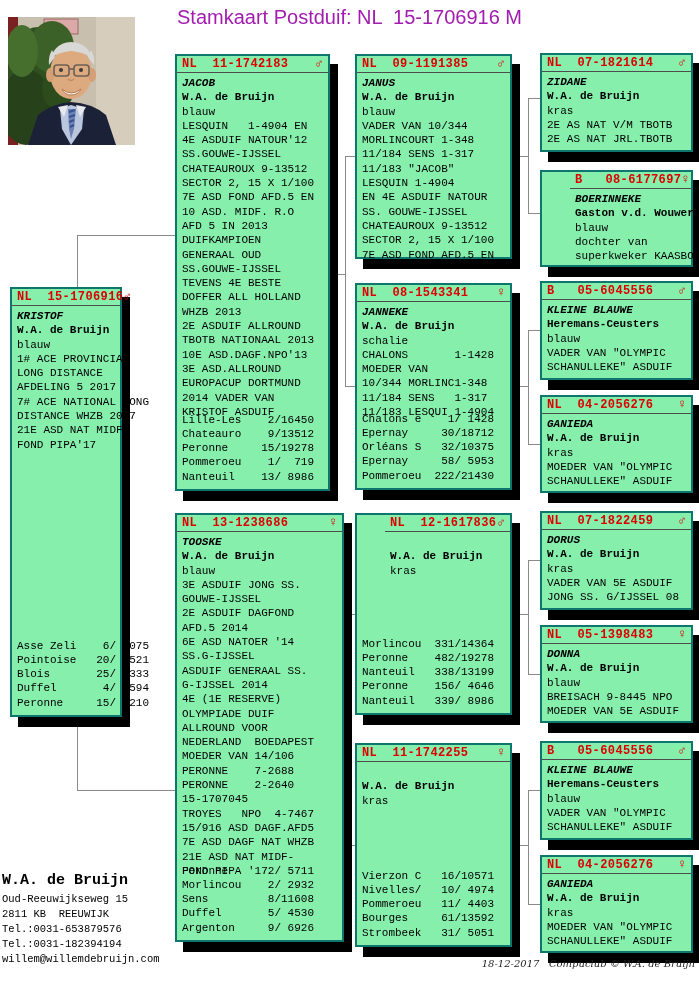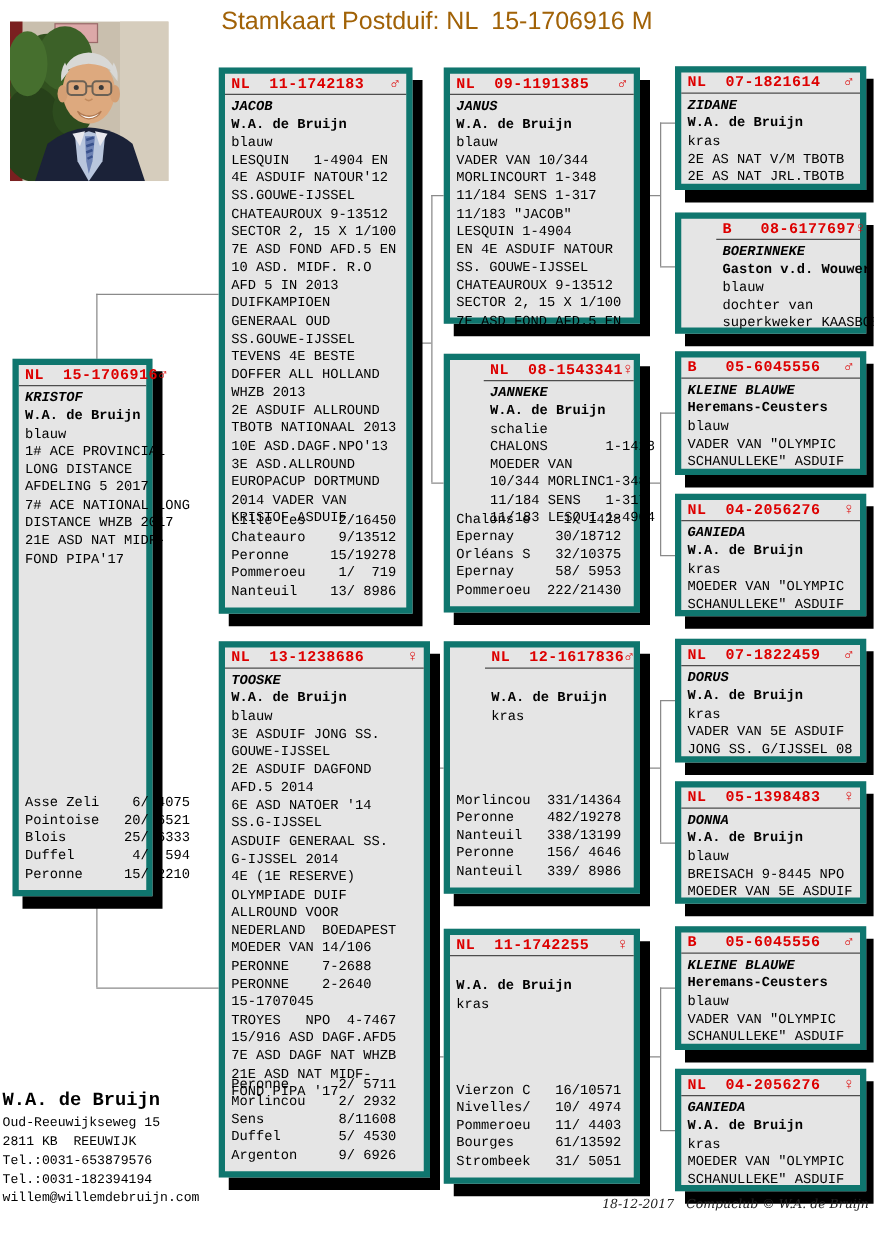--- a/index.html
+++ b/index.html
@@ -1,26 +1,26 @@
 <!DOCTYPE html>
 <html><head>
 <meta charset="utf-8">
 <style>
   html,body{margin:0;padding:0;background:#ffffff;}
   #stage{position:relative;width:699px;height:990px;background:#ffffff;overflow:hidden;
          font-family:"Liberation Mono",monospace;}
   
   .page-title{position:absolute;left:177px;top:6px;font-family:"Liberation Sans",sans-serif;
-              font-size:20px;color:#a16207;white-space:pre;}
+              font-size:20px;color:#a21caf;white-space:pre;}
   
   .photo{position:absolute;left:8px;top:17px;width:127px;height:128px;overflow:hidden;}
   
   .cline{position:absolute;background:#8a8a8a;}
   
-  .pbox{position:absolute;background:#e5e5e5;border:5px solid #0f766e;
+  .pbox{position:absolute;background:#86efac;border:2px solid #0f766e;
         box-shadow:8px 10px 0 0 #000;box-sizing:border-box;
         font-size:11px;line-height:14.3px;}
   .pbox-header{display:flex;justify-content:space-between;align-items:flex-start;
                height:15px;padding:1px 5px 0 5px;border-bottom:1px solid #4d4d4d;}
   .ring{color:#dd0000;font-weight:bold;font-size:12px;white-space:pre;letter-spacing:0.4px;}
   .sex{color:#dd0000;font-weight:bold;font-size:13px;line-height:13px;}
   .pbox-body{padding:3px 4px 0 5px;}
   .pname{font-style:italic;font-weight:bold;white-space:pre;min-height:14.3px;}
   .powner{font-weight:bold;white-space:pre;min-height:14.3px;}
   .plines{white-space:pre;}
@@ -219,21 +219,21 @@
 11/183 "JACOB"
 LESQUIN 1-4904
 EN 4E ASDUIF NATOUR
 SS. GOUWE-IJSSEL
 CHATEAUROUX 9-13512
 SECTOR 2, 15 X 1/100
 7E ASD FOND AFD.5 EN</div>
     </div>
     <div class="presults"></div>
   </div>
-      <div class="pbox" style="left: 355px; top: 283px; width: 157px; height: 207px; padding-left: 27px;">
+      <div class="pbox" style="left: 355px; top: 283px; width: 157px; height: 207px;">
     <div class="pbox-header">
       <span class="ring">NL  08-1543341</span>
       <span class="sex">♀</span>
     </div>
     <div class="pbox-body">
       <div class="pname">JANNEKE</div>
       <div class="powner">W.A. de Bruijn</div>
       <div class="plines">schalie
 CHALONS       1-1428
 MOEDER VAN

